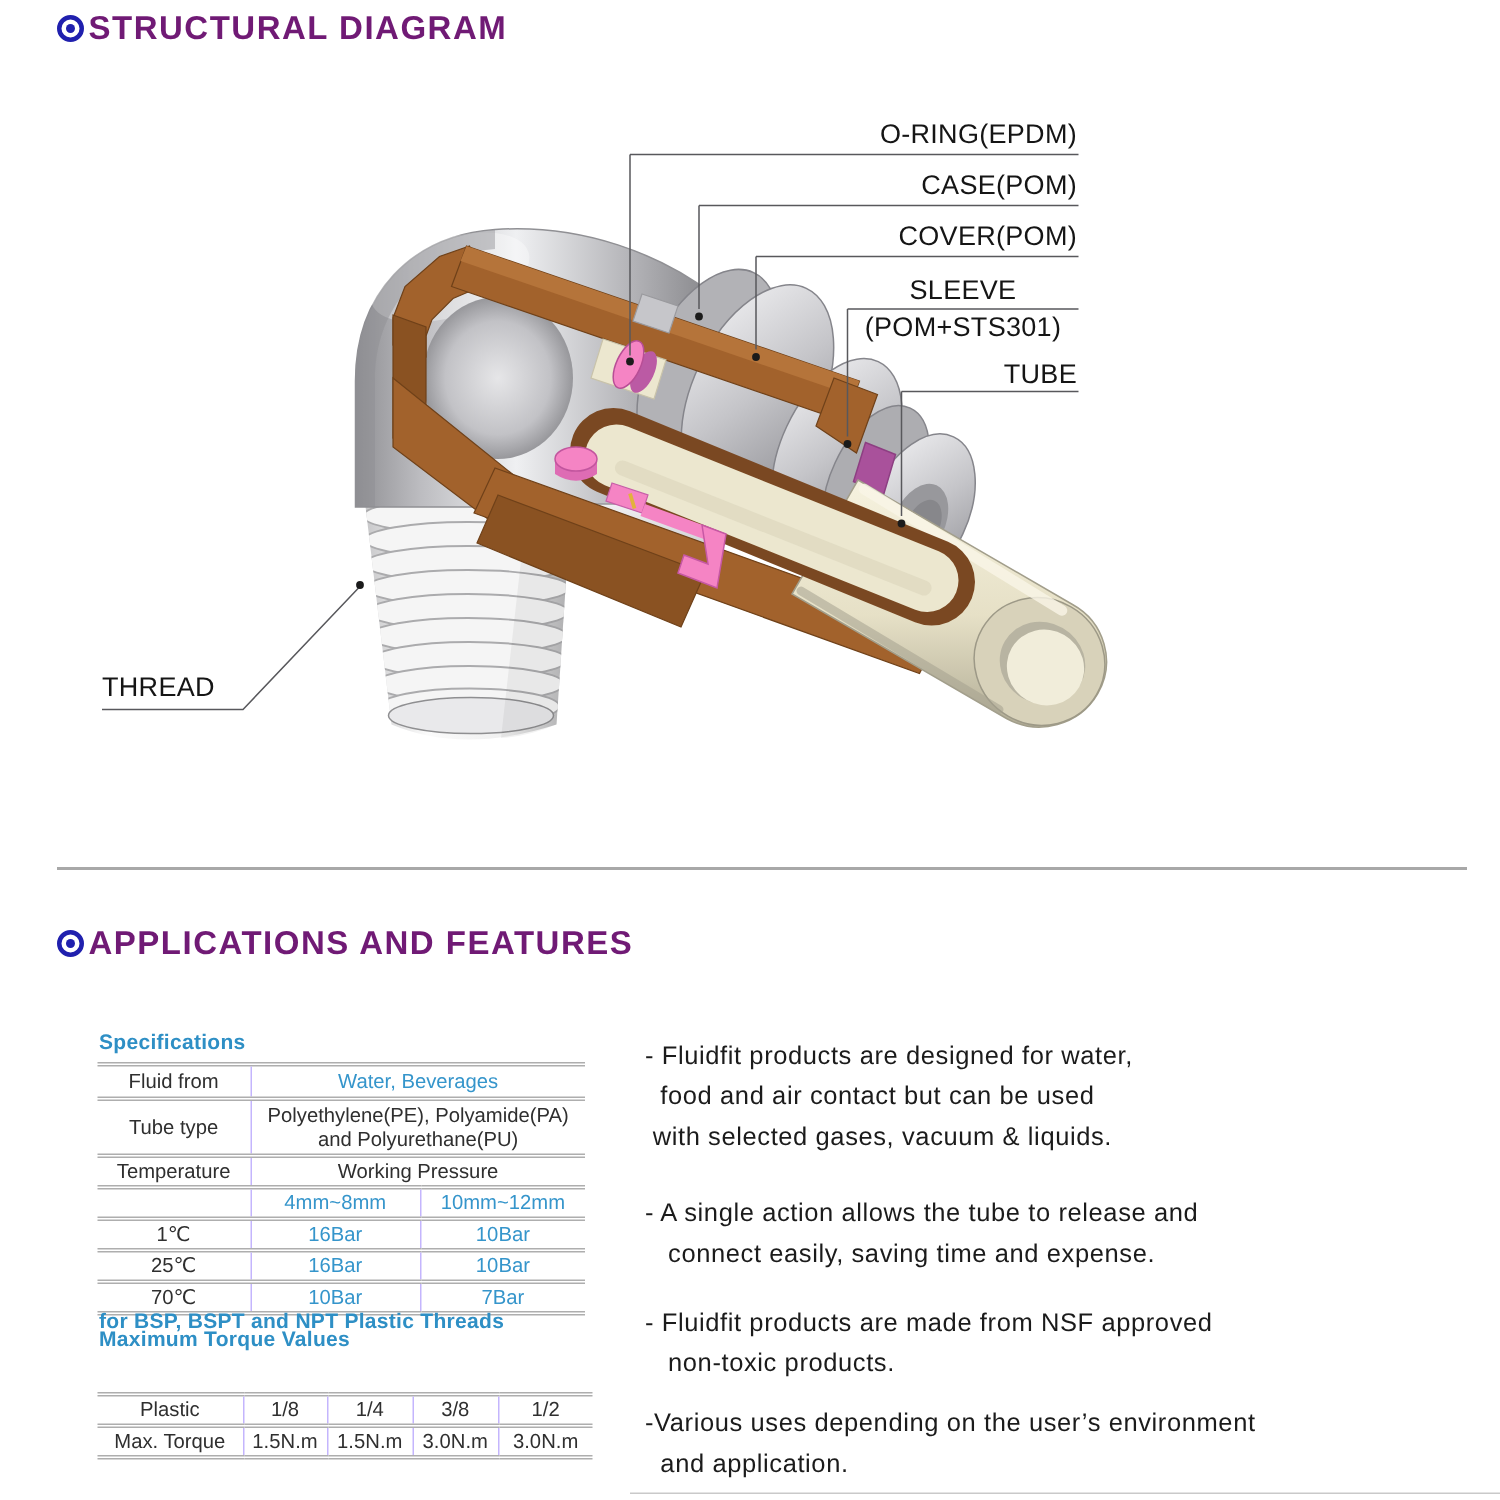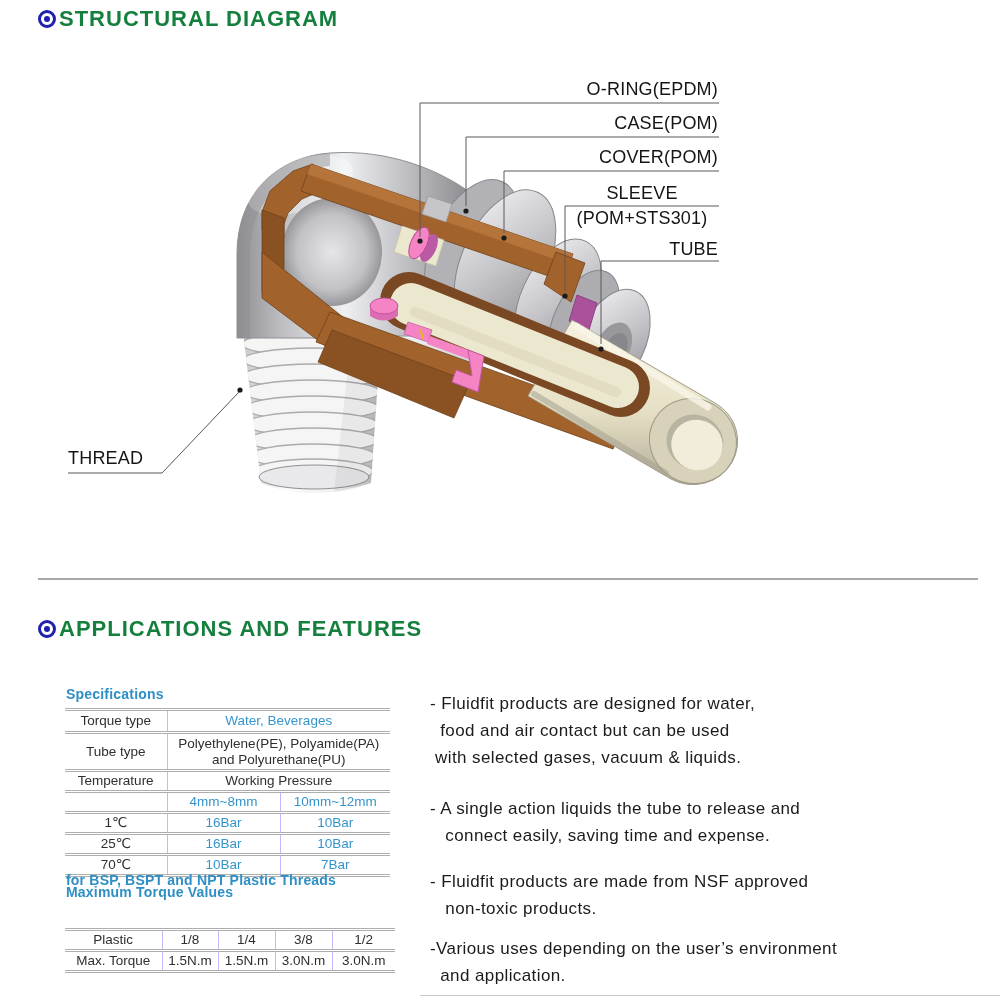--- a/index.html
+++ b/index.html
@@ -1,20 +1,20 @@
 <!DOCTYPE html>
 <html><head>
 <meta charset="utf-8">
 <style>
   html,body{margin:0;padding:0;background:#fff;}
   .page{position:relative;width:1000px;height:1000px;background:#ffffff;overflow:hidden;
         font-family:"Liberation Sans","DejaVu Sans",sans-serif;}
 
   
-  .sec-head{position:absolute;display:flex;align-items:center;color:#15803d;
+  .sec-head{position:absolute;display:flex;align-items:center;color:#701a75;
             font-size:22px;font-weight:bold;letter-spacing:1px;}
   .sec-bullet{display:inline-block;width:12px;height:12px;border:3px solid #2020ae;
               border-radius:50%;position:relative;margin-right:3px;flex:none;}
   .sec-bullet::after{content:"";position:absolute;left:50%;top:50%;width:6px;height:6px;
               margin:-3px 0 0 -3px;background:#2020ae;border-radius:50%;}
 
   
   .diagram-svg{position:absolute;left:0;top:0;width:1000px;height:560px;}
   .dlabel{position:absolute;font-size:18px;color:#151515;letter-spacing:0.2px;white-space:nowrap;}
   .dlabel.r{right:282px;text-align:right;}
@@ -201,21 +201,21 @@
   <div class="tbl-title" style="left:66px;top:686px;">Specifications</div>
 
   <table class="spec" style="left:65px;top:708px;width:325px;">
     <colgroup>
         <col style="width:102px">
         <col style="width:113px">
         <col style="width:110px">
       </colgroup>
     <tbody>
         <tr style="height:23px;">
-      <td>Torque type</td>
+      <td>Fluid from</td>
       <td colspan="2" class="tl blue">Water, Beverages</td>
     </tr>
     <tr style="height:38px;">
       <td>Tube type</td>
       <td colspan="2" class="tl">
         <div>Polyethylene(PE), Polyamide(PA)</div>
         <div>and Polyurethane(PU)</div>
       </td>
     </tr>
     <tr style="height:20px;">
@@ -273,21 +273,21 @@
     </tr>
   </tbody>
     </table>
 
   <div class="feature" style="top:690px;">
     <div>- Fluidfit products are designed for water,</div>
     <div>  food and air contact but can be used</div>
     <div> with selected gases, vacuum &amp; liquids.</div>
   </div>
   <div class="feature" style="top:795px;">
-    <div>- A single action liquids the tube to release and</div>
+    <div>- A single action allows the tube to release and</div>
     <div>   connect easily, saving time and expense.</div>
   </div>
   <div class="feature" style="top:868px;">
     <div>- Fluidfit products are made from NSF approved</div>
     <div>   non-toxic products.</div>
   </div>
   <div class="feature" style="top:935px;">
     <div>-Various uses depending on the user’s environment</div>
     <div>  and application.</div>
   </div>

